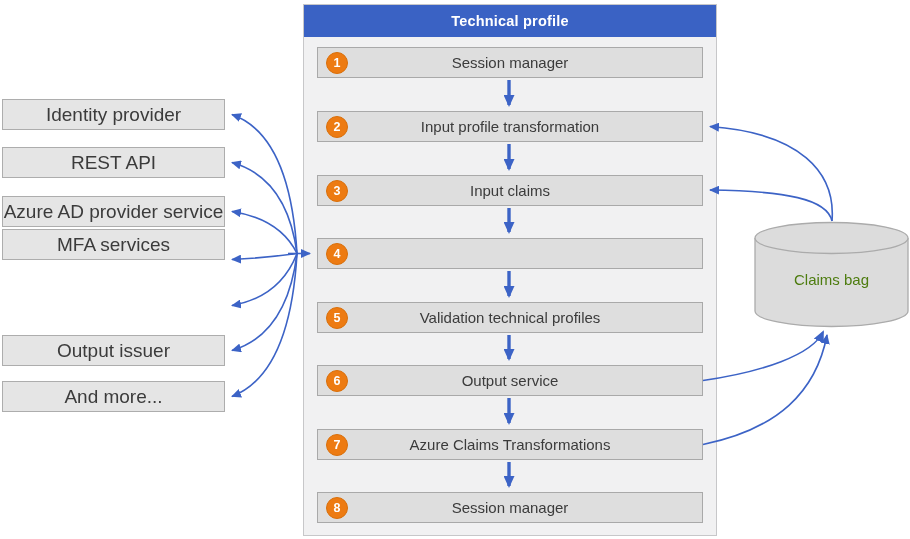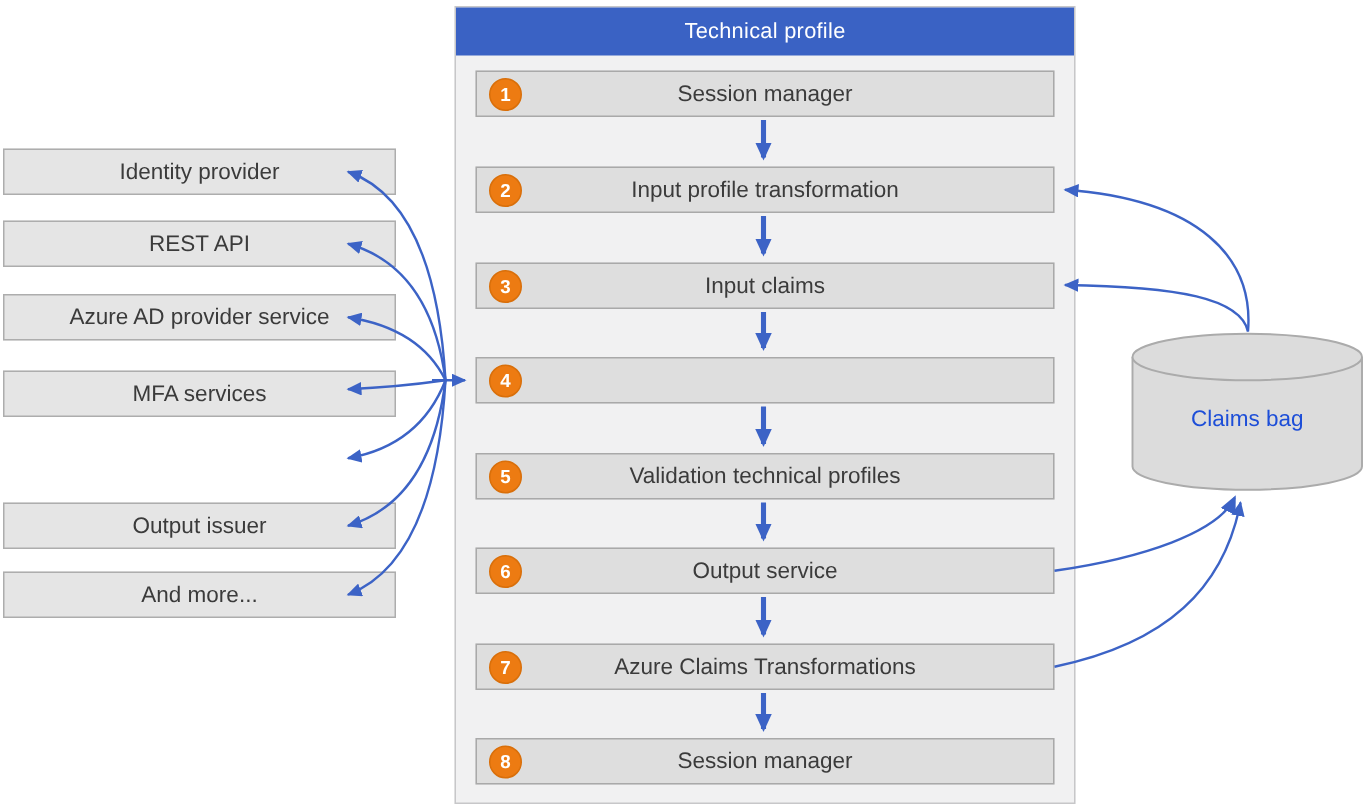--- a/index.html
+++ b/index.html
@@ -5,39 +5,39 @@
   * { margin:0; padding:0; box-sizing:border-box; }
   body { background:#ffffff; font-family:"Liberation Sans", sans-serif; }
   .canvas { position:relative; width:910px; height:539px; background:#ffffff; overflow:hidden; }
 
   .connector-layer { position:absolute; left:0; top:0; width:910px; height:539px; z-index:2; pointer-events:none; }
 
   .panel { position:absolute; left:303px; top:4px; width:414px; height:532px;
            background:#F1F1F2; border:1.4px solid #C7C7C9; z-index:1; }
   .panel-header { width:100%; height:32px; background:#3A62C4; color:#ffffff;
                   display:flex; align-items:center; justify-content:center;
-                  font-size:14.5px; font-weight:normal; letter-spacing:0.2px; }
+                  font-size:14.5px; font-weight:bold; letter-spacing:0.2px; }
 
   .step { position:absolute; left:317px; width:386px; height:31px;
           background:#DEDEDE; border:1.4px solid #A9A9A9; z-index:1;
           display:flex; align-items:center; justify-content:center;
           font-size:15px; color:#3B3B3B; }
   .badge { position:absolute; left:8px; top:50%; transform:translateY(-50%);
            width:22px; height:22px; border-radius:50%;
            background:#ED7B12; border:1px solid #D96F0A; color:#ffffff;
            font-size:12.5px; font-weight:bold;
            display:flex; align-items:center; justify-content:center; }
 
-  .provider { position:absolute; left:2px; width:262px; height:31px;
+  .provider { position:absolute; left:2px; width:223px; height:31px;
               background:#E5E5E5; border:1.4px solid #ADADAD; z-index:1;
               display:flex; align-items:center; justify-content:center;
-              font-size:15px; color:#3B3B3B; }
+              font-size:19px; color:#3B3B3B; }
 
   .claims-label { position:absolute; left:755px; top:271px; width:153px; z-index:3;
-                  text-align:center; font-size:15px; color:#1d4ed8; }
+                  text-align:center; font-size:15px; color:#4d7c0f; }
 </style>
 </head>
 <body>
 
 <div class="canvas">
 
   <div class="panel">
     <div class="panel-header">Technical profile</div>
   </div>
 
@@ -69,21 +69,21 @@
     <span>Azure Claims Transformations</span>
   </div>
   <div class="step" style="top:492px">
     <span class="badge">8</span>
     <span>Session manager</span>
   </div>
 
   <div class="provider" style="top:99px">Identity provider</div>
   <div class="provider" style="top:147px">REST API</div>
   <div class="provider" style="top:196px">Azure AD provider service</div>
-  <div class="provider" style="top:247px">MFA services</div>
+  <div class="provider" style="top:229px">MFA services</div>
   <div class="provider" style="top:335px">Output issuer</div>
   <div class="provider" style="top:381px">And more...</div>
 
   <div class="claims-label">Claims bag</div>
 
   <svg class="connector-layer" width="910" height="539" viewBox="0 0 910 539" xmlns="http://www.w3.org/2000/svg">
     <defs>
       <marker id="ah" markerUnits="userSpaceOnUse" markerWidth="11" markerHeight="9" refX="9" refY="4.5" orient="auto">
         <path d="M0,0 L10,4.5 L0,9 z" fill="#3C63C6"></path>
       </marker>

